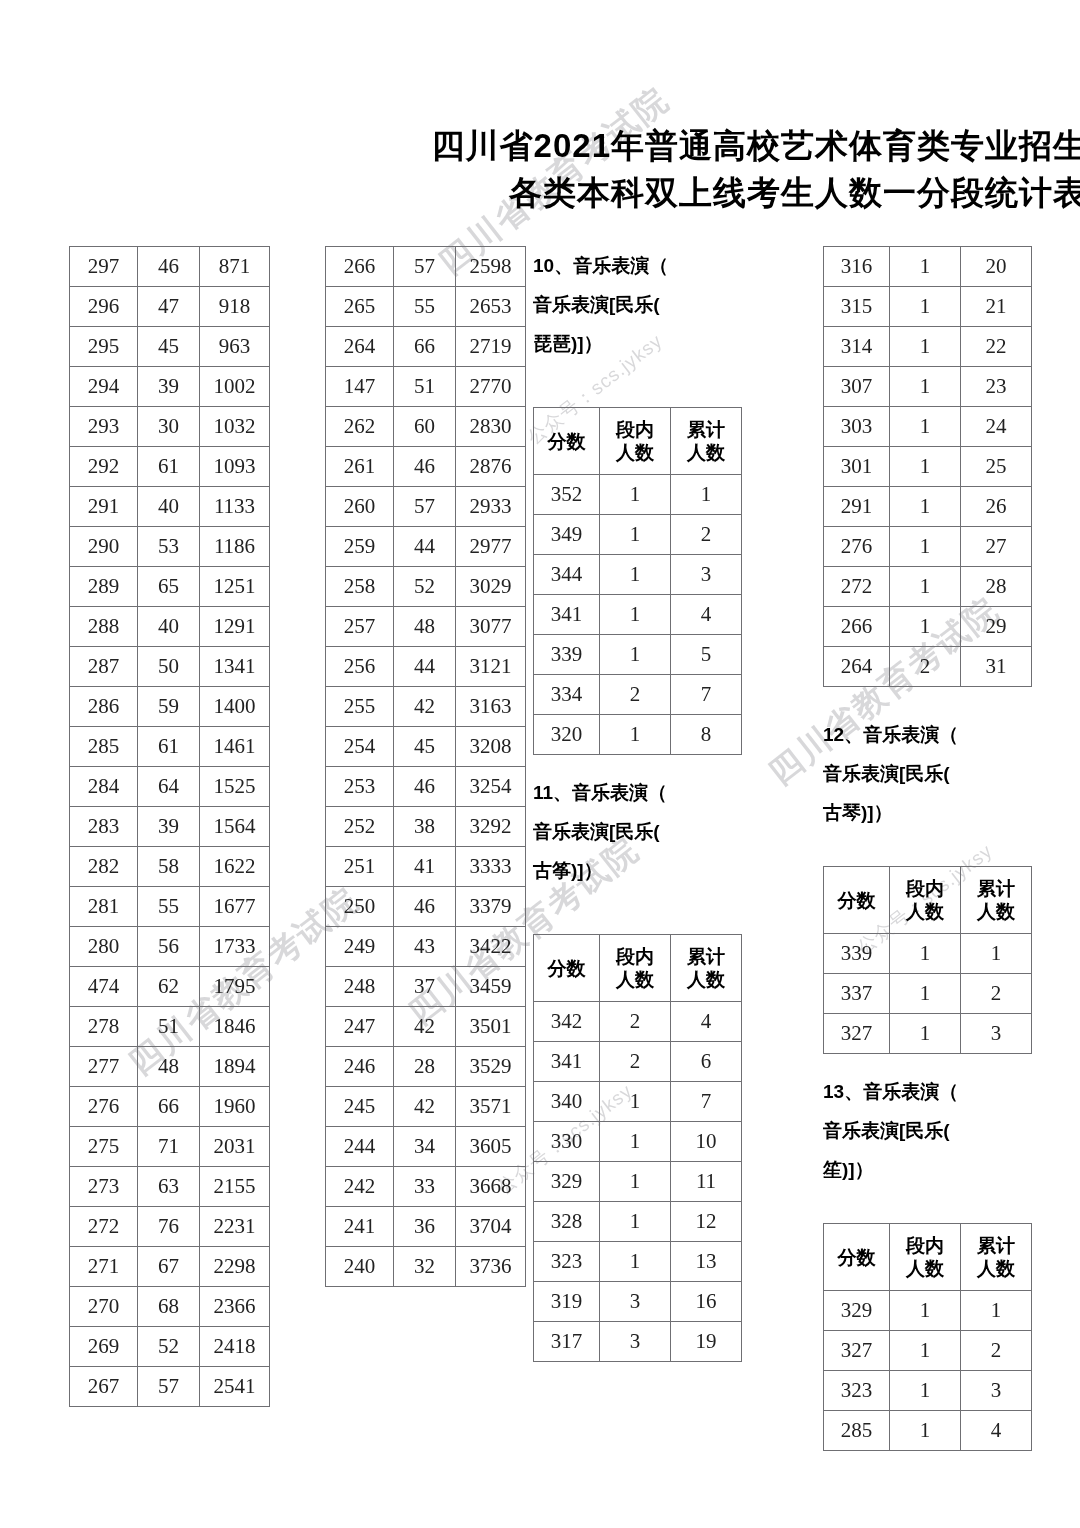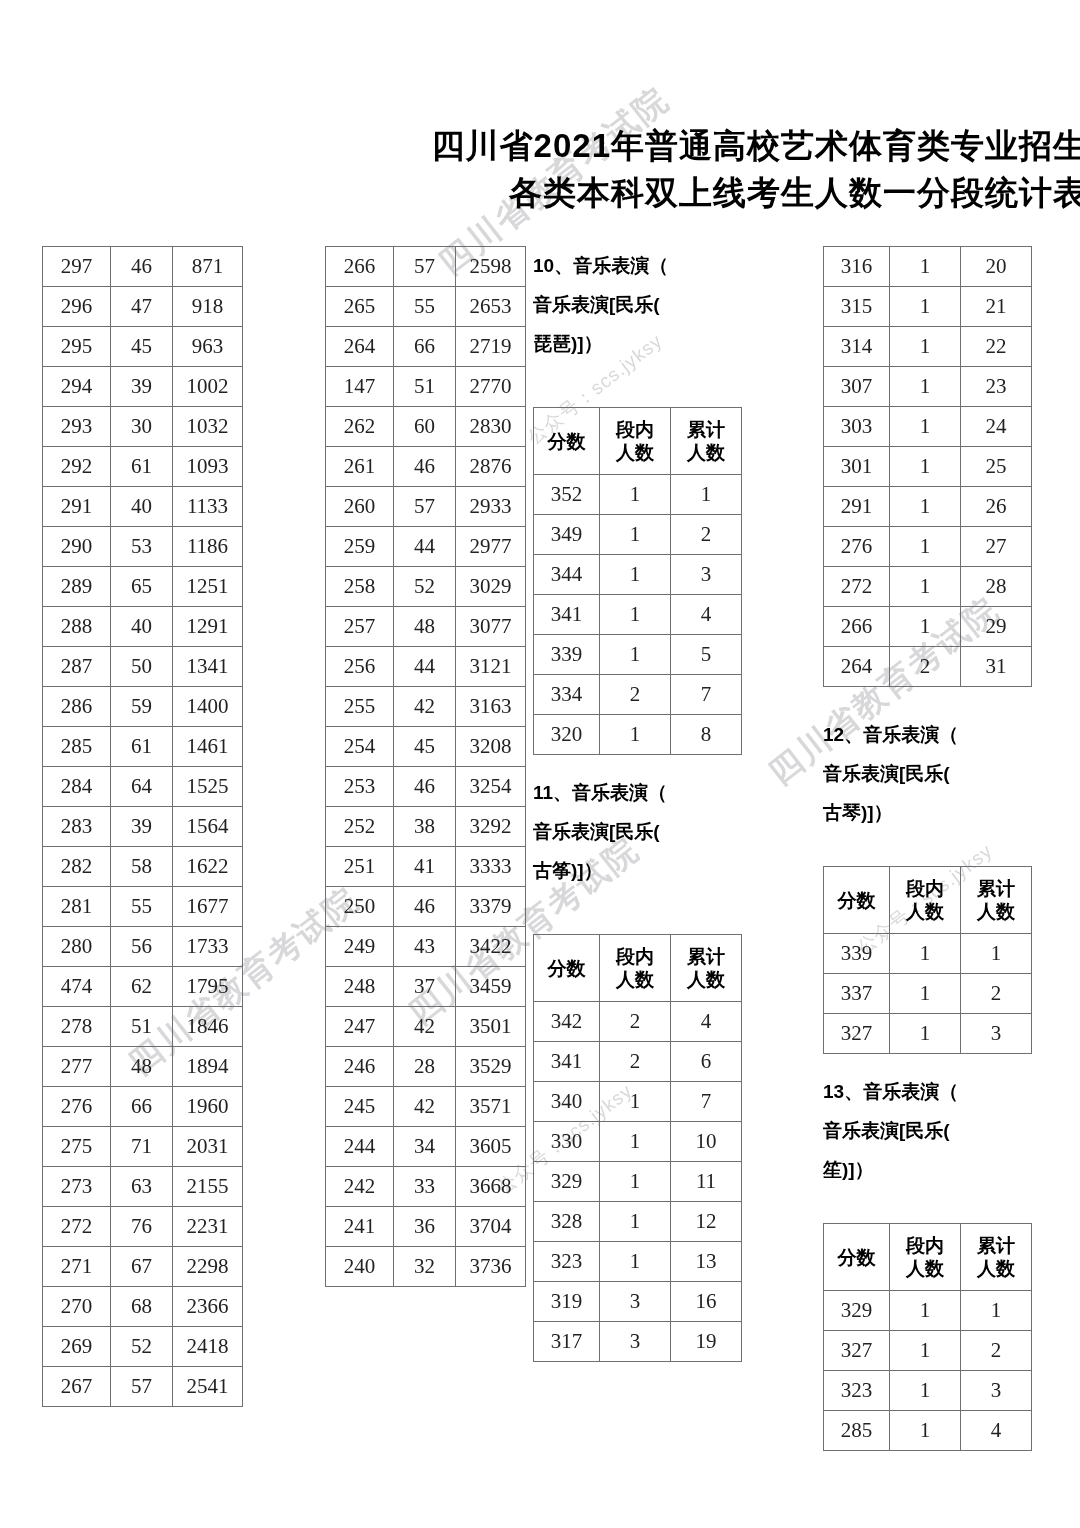--- a/index.html
+++ b/index.html
@@ -63,21 +63,21 @@
     position: absolute;
     left: 0;
     top: 246px;
     width: 1080px;
     display: flex;
     z-index: 10;
   }
   .col {
     box-sizing: border-box;
   }
-  .col-1 { width: 270px; padding-left: 42px; }
+  .col-1 { width: 270px; padding-left: 69px; }
   .col-2 { width: 250px; padding-left: 55px; }
   .col-3 { width: 290px; padding-left: 13px; }
   .col-4 { width: 270px; padding-left: 13px; }
 
   
   table.grid {
     border-collapse: collapse;
     table-layout: fixed;
     background: transparent;
   }

